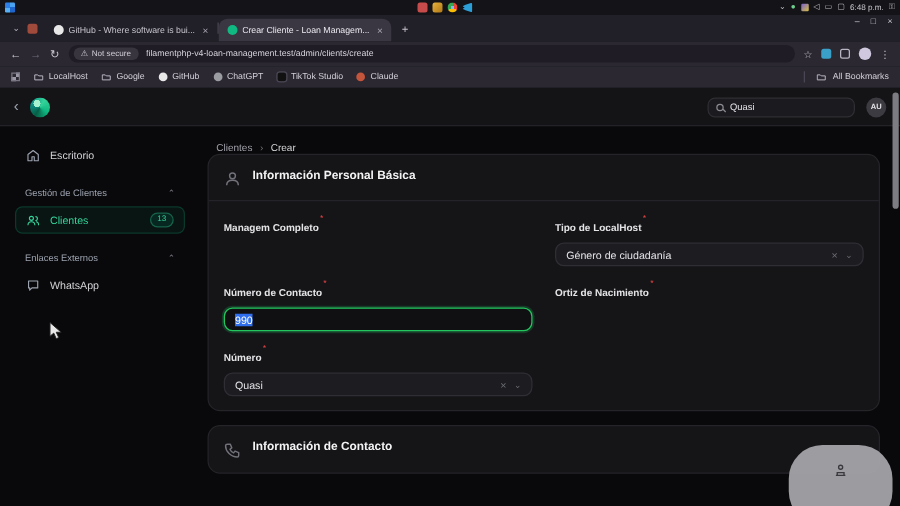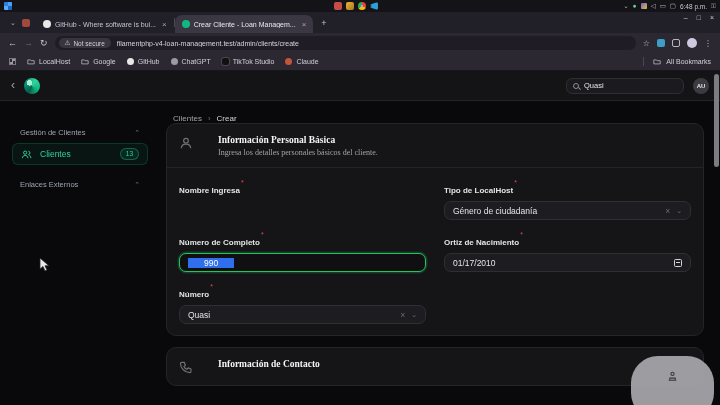--- a/index.html
+++ b/index.html
@@ -90,32 +90,32 @@
   .badge{margin-left:auto;font-size:6.5px;color:#34d399;border:1px solid rgba(52,211,153,0.35);
     background:rgba(6,78,59,0.35);border-radius:8px;padding:1px 5px;line-height:1.3;}
 
   .main{flex:1;padding:13px 16px 0 6px;overflow:hidden;}
   .breadcrumb{display:flex;align-items:center;gap:6px;font-size:8px;color:#a1a1aa;margin-left:7px;}
   .bc-sep{color:#71717a;font-size:8px;}
   .bc-current{color:#d4d4d8;}
   .page-title{font-size:16px;font-weight:bold;color:#fafafa;margin:7px 0 12px 7px;letter-spacing:.2px;}
 
   .card{background:#151518;border:1px solid #242429;border-radius:10px;padding:11px 12px;margin-bottom:11px;}
-  .card-head{display:flex;gap:25px;align-items:flex-start;font-family:Liberation Serif, serif;}
+  .card-head{display:flex;gap:9px;align-items:flex-start;}
   .card-icon{color:#71717a;flex:0 0 auto;margin-top:1px;}
   .card-title{font-size:9.5px;font-weight:bold;color:#f4f4f5;}
   .card-sub{font-size:8px;color:#a1a1aa;margin-top:3px;}
   .divider{height:1px;background:#232329;margin:10px -12px 11px;}
   .grid{display:grid;grid-template-columns:1fr 1fr;column-gap:18px;row-gap:11px;}
   .field-label{font-size:8px;font-weight:bold;color:#e4e4e7;}
   .req{color:#ef4444;margin-left:1px;font-size:7px;vertical-align:top;}
   .control{margin-top:4px;height:19px;background:#1d1d21;border:1px solid #2e2e34;border-radius:7px;
     display:flex;align-items:center;padding:0 8px;font-size:8.5px;color:#e4e4e7;}
   .control.focused{background:#101013;border:1.5px solid #22c55e;box-shadow:0 0 0 1.5px rgba(34,197,94,.22);}
-  .sel-text{background:#2f6fed;color:#fff;padding:0 16px;}
+  .sel-text{background:#2f6fed;color:#fff;padding:0 0;}
   .trail{margin-left:auto;display:flex;align-items:center;gap:6px;color:#6b6b74;font-size:8.5px;}
   .caret{font-size:7px;color:#6b6b74;}
   .cal{width:8px;height:8px;border:1px solid #d4d4d8;border-radius:1.5px;position:relative;}
   .cal::after{content:"";position:absolute;left:1px;right:1px;top:2px;height:1px;background:#d4d4d8;}
 
   
   .scroll-thumb{position:absolute;right:1px;top:74px;width:5px;height:93px;background:#7c7c82;border-radius:3px;}
   .cursor{position:absolute;left:39px;top:257px;pointer-events:none;}
   .bubble{position:absolute;left:631px;top:356px;width:83px;height:64px;border-radius:27px;
     background:rgba(164,164,169,0.95);display:flex;justify-content:center;padding-top:14px;}
@@ -234,89 +234,94 @@
       <div class="topbar-search">
         <span class="mag"></span>
         <span>Quasi</span>
       </div>
       <div class="avatar">AU</div>
     </div>
 
     <div class="app-body">
 
       <div class="sidebar">
+        <div class="side-item">
+          <svg width="11" height="11" viewBox="0 0 24 24">
+            <path d="M3 10 L12 3 L21 10 V21 H14 V14 H10 V21 H3 Z" fill="none" stroke="#9ca3af" stroke-width="2" stroke-linejoin="round"></path>
+          </svg>
+          <span>Escritorio</span>
+        </div>
 
         <div class="group-label">
           <span>Gestión de Clientes</span>
           <span class="group-chev">⌃</span>
         </div>
         <div class="side-item active">
           <svg width="11" height="11" viewBox="0 0 24 24">
             <circle cx="9" cy="8" r="3.5" fill="none" stroke="#34d399" stroke-width="2"></circle>
             <path d="M3 20 c0-4 3-6 6-6 s6 2 6 6" fill="none" stroke="#34d399" stroke-width="2"></path>
             <path d="M16 5 a3.5 3.5 0 1 1 0 7" fill="none" stroke="#34d399" stroke-width="2"></path>
             <path d="M17 14 c3 0 4.5 2.5 4.5 6" fill="none" stroke="#34d399" stroke-width="2"></path>
           </svg>
           <span>Clientes</span>
           <span class="badge">13</span>
         </div>
 
         <div class="group-label">
           <span>Enlaces Externos</span>
           <span class="group-chev">⌃</span>
         </div>
+        <div class="side-item">
+          <svg width="11" height="11" viewBox="0 0 24 24">
+            <path d="M4 4 h16 v12 h-10 l-4 4 v-4 h-2 z" fill="none" stroke="#9ca3af" stroke-width="2" stroke-linejoin="round"></path>
+          </svg>
+          <span>WhatsApp</span>
+        </div>
       </div>
 
       <div class="main">
         <div class="breadcrumb">
           <span>Clientes</span>
           <span class="bc-sep">›</span>
           <span class="bc-current">Crear</span>
         </div>
 
         <div class="card">
           <div class="card-head">
             <svg class="card-icon" width="14" height="14" viewBox="0 0 24 24">
               <circle cx="12" cy="8" r="4" fill="none" stroke="currentColor" stroke-width="2"></circle>
               <path d="M4 21 c0-4.5 3.5-7 8-7 s8 2.5 8 7" fill="none" stroke="currentColor" stroke-width="2"></path>
             </svg>
             <div>
               <div class="card-title">Información Personal Básica</div>
-              <div class="card-sub">Ingresa los detalles personales básicos del cliente.</div>
             </div>
           </div>
           <div class="divider"></div>
           <div class="grid">
             <div class="field">
-              <span class="field-label">Nombre Ingresa</span><span class="req">*</span>
+              <span class="field-label">Managem Completo</span><span class="req">*</span>
             </div>
             <div class="field">
               <span class="field-label">Tipo de LocalHost</span><span class="req">*</span>
               <div class="control">
                 <span>Género de ciudadanía</span>
                 <span class="trail">
                   <span>×</span>
                   <span class="caret">⌄</span>
                 </span>
               </div>
             </div>
             <div class="field">
-              <span class="field-label">Número de Completo</span><span class="req">*</span>
+              <span class="field-label">Número de Contacto</span><span class="req">*</span>
               <div class="control focused">
                 <span class="sel-text">990</span>
               </div>
             </div>
             <div class="field">
               <span class="field-label">Ortiz de Nacimiento</span><span class="req">*</span>
-              <div class="control">
-                <span>01/17/2010</span>
-                <span class="trail">
-                    <span class="cal"></span>
-                  </span>
-              </div>
             </div>
             <div class="field">
               <span class="field-label">Número</span><span class="req">*</span>
               <div class="control">
                 <span>Quasi</span>
                 <span class="trail">
                   <span>×</span>
                   <span class="caret">⌄</span>
                 </span>
               </div>

